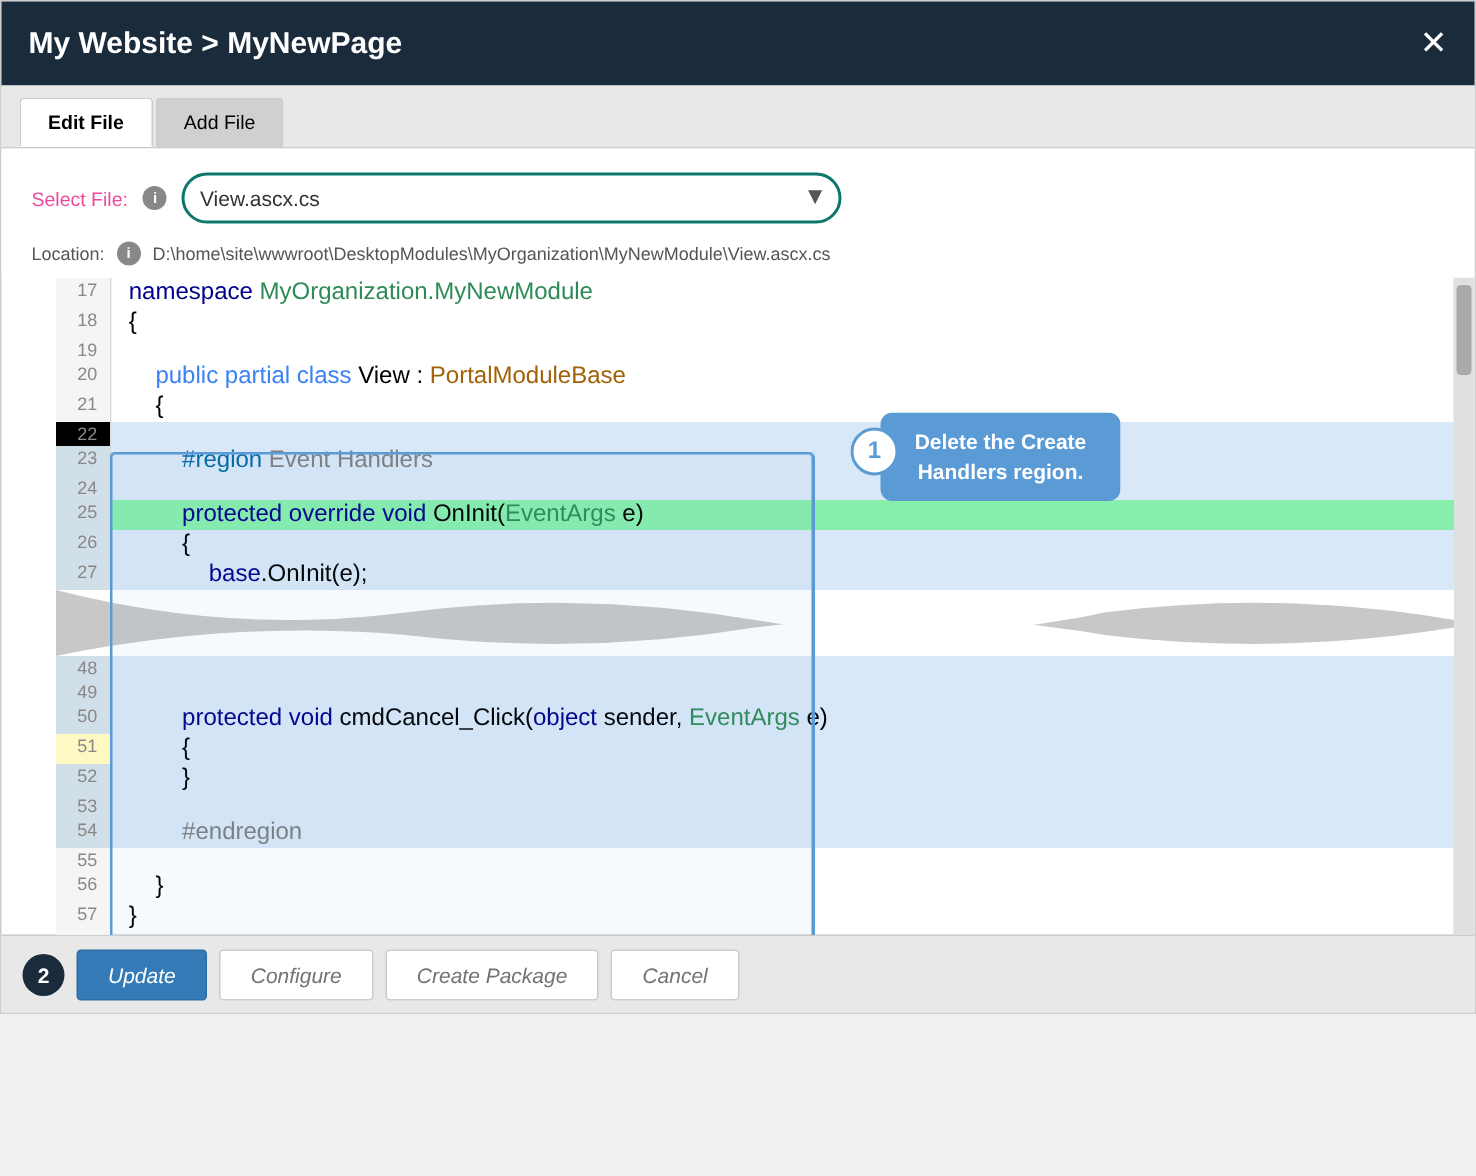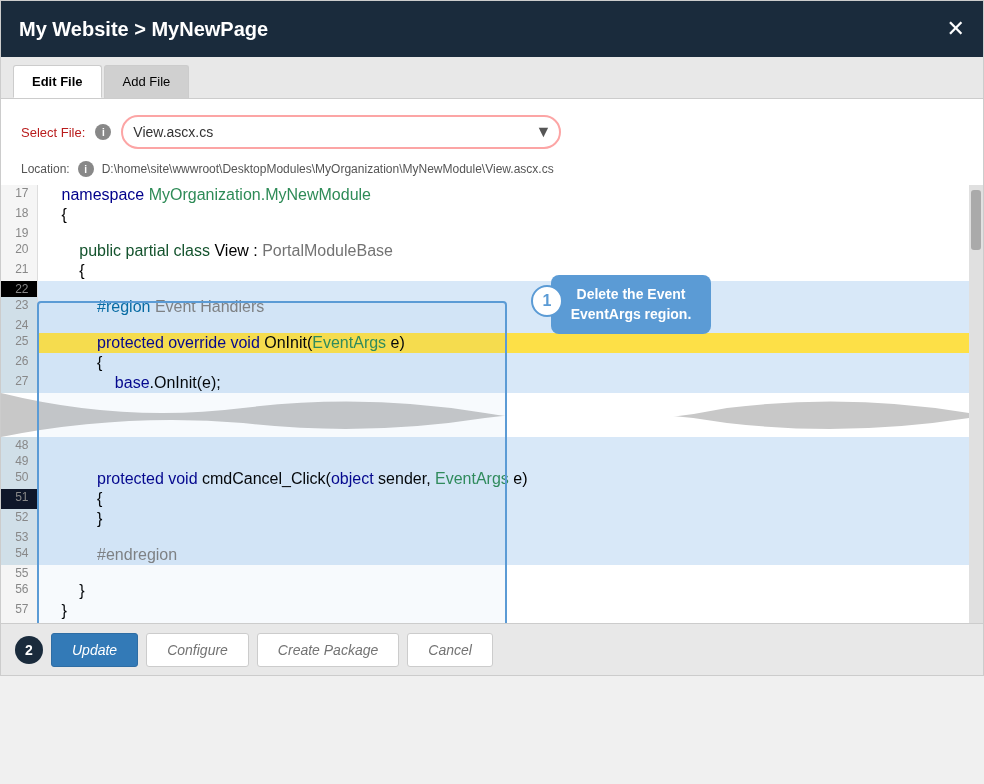--- a/index.html
+++ b/index.html
@@ -71,21 +71,21 @@
     .file-select-bar {
       padding: 16px 20px 8px;
       display: flex;
       align-items: center;
       gap: 10px;
       background: #fff;
     }
 
     .file-select-label {
       font-size: 13px;
-      color: #b91c1c;
+      color: #ec4899;
     }
 
     .info-icon {
       display: inline-flex;
       align-items: center;
       justify-content: center;
       width: 16px;
       height: 16px;
       border-radius: 50%;
       background: #888;
@@ -98,21 +98,21 @@
     .file-dropdown-wrapper {
       position: relative;
       flex: 1;
       max-width: 440px;
     }
 
     .file-dropdown-wrapper select {
       width: 100%;
       padding: 7px 30px 7px 10px;
       font-size: 14px;
-      border: 2px solid #fca5a5;
+      border: 2px solid #0f766e;
       border-radius: 20px;
       appearance: none;
       background: #fff;
       cursor: pointer;
       color: #333;
     }
 
     .dropdown-arrow {
       position: absolute;
       right: 10px;
@@ -136,41 +136,42 @@
       color: #555;
       font-size: 12px;
     }
 
     .editor-area {
       flex: 1;
       overflow: hidden;
       position: relative;
       display: flex;
       flex-direction: column;
+      margin-left: 36px;
     }
 
     .code-table {
       width: 100%;
       border-collapse: collapse;
     }
 
     .line-num {
       width: 36px;
       text-align: right;
       padding: 1px 8px 1px 4px;
       color: #888;
       background: #f5f5f5;
       border-right: 1px solid #ddd;
       user-select: none;
       font-size: 12px;
       vertical-align: top;
     }
 
     .line-code {
-      padding: 1px 24px;
+      padding: 1px 12px;
       white-space: pre;
       vertical-align: top;
     }
 
     
     .selection-box {
       position: absolute;
       border: 2px solid #5b9bd5;
       border-radius: 4px;
       pointer-events: none;
@@ -333,39 +334,39 @@
             <tr>
               <td class="line-num">18</td>
               <td class="line-code">{</td>
             </tr>
             <tr>
               <td class="line-num">19</td>
               <td class="line-code"></td>
             </tr>
             <tr>
               <td class="line-num">20</td>
-              <td class="line-code">    <span style="color:#14532d">public partial class</span> View : <span style="color:#737373">PortalModuleBase</span></td>
+              <td class="line-code">    <span style="color:#3b82f6">public partial class</span> View : <span style="color:#a16207">PortalModuleBase</span></td>
             </tr>
             <tr>
               <td class="line-num">21</td>
               <td class="line-code">    {</td>
             </tr>
             <tr style="background:#d8e8f8">
               <td class="line-num" style="background:#000000">22</td>
               <td class="line-code"></td>
             </tr>
             <tr style="background:#d8e8f8">
               <td class="line-num" style="background:#d0dfe8">23</td>
               <td class="line-code">        <span style="color:#0369a1">#region</span> <span style="color:#808080">Event Handlers</span></td>
             </tr>
             <tr style="background:#d8e8f8">
               <td class="line-num" style="background:#d0dfe8">24</td>
               <td class="line-code"></td>
             </tr>
-            <tr style="background:#fde047">
+            <tr style="background:#86efac">
               <td class="line-num" style="background:#d0dfe8">25</td>
               <td class="line-code">        <span style="color:#00008b">protected override void</span> OnInit(<span style="color:#2e8b57">EventArgs</span> e)</td>
             </tr>
             <tr style="background:#d8e8f8">
               <td class="line-num" style="background:#d0dfe8">26</td>
               <td class="line-code">        {</td>
             </tr>
             <tr style="background:#d8e8f8">
               <td class="line-num" style="background:#d0dfe8">27</td>
               <td class="line-code">            <span style="color:#00008b">base</span>.OnInit(e);</td>
@@ -388,21 +389,21 @@
             </tr>
             <tr style="background:#d8e8f8">
               <td class="line-num" style="background:#d0dfe8">49</td>
               <td class="line-code"></td>
             </tr>
             <tr style="background:#d8e8f8">
               <td class="line-num" style="background:#d0dfe8">50</td>
               <td class="line-code">        <span style="color:#00008b">protected void</span> cmdCancel_Click(<span style="color:#00008b">object</span> sender, <span style="color:#2e8b57">EventArgs</span> e)</td>
             </tr>
             <tr style="background:#d8e8f8">
-              <td class="line-num" style="background:#0f172a">51</td>
+              <td class="line-num" style="background:#fef9c3">51</td>
               <td class="line-code">        {</td>
             </tr>
             <tr style="background:#d8e8f8">
               <td class="line-num" style="background:#d0dfe8">52</td>
               <td class="line-code">        }</td>
             </tr>
             <tr style="background:#d8e8f8">
               <td class="line-num" style="background:#d0dfe8">53</td>
               <td class="line-code"></td>
             </tr>
@@ -442,21 +443,21 @@
 
     <div class="selection-box" style="top: 116px; left: 36px; width: 470px; height: 350px;">
     </div>
 
     <div class="step-badge step-badge-1" style="top: 100px; left: 530px;">
       <span>1</span>
     </div>
 
     <div class="callout" style="top: 90px; left: 550px; width: 160px;">
       <span>Delete the
-Event EventArgs
+Create Handlers
 region.</span>
     </div>
   </div>
 
   <div class="footer-buttons">
 
     <div class="step-badge step-badge-2" style="position:relative; width:28px; height:28px; font-size:14px;">
       <span>2</span>
     </div>
     <button class="btn btn-primary">Update</button>

